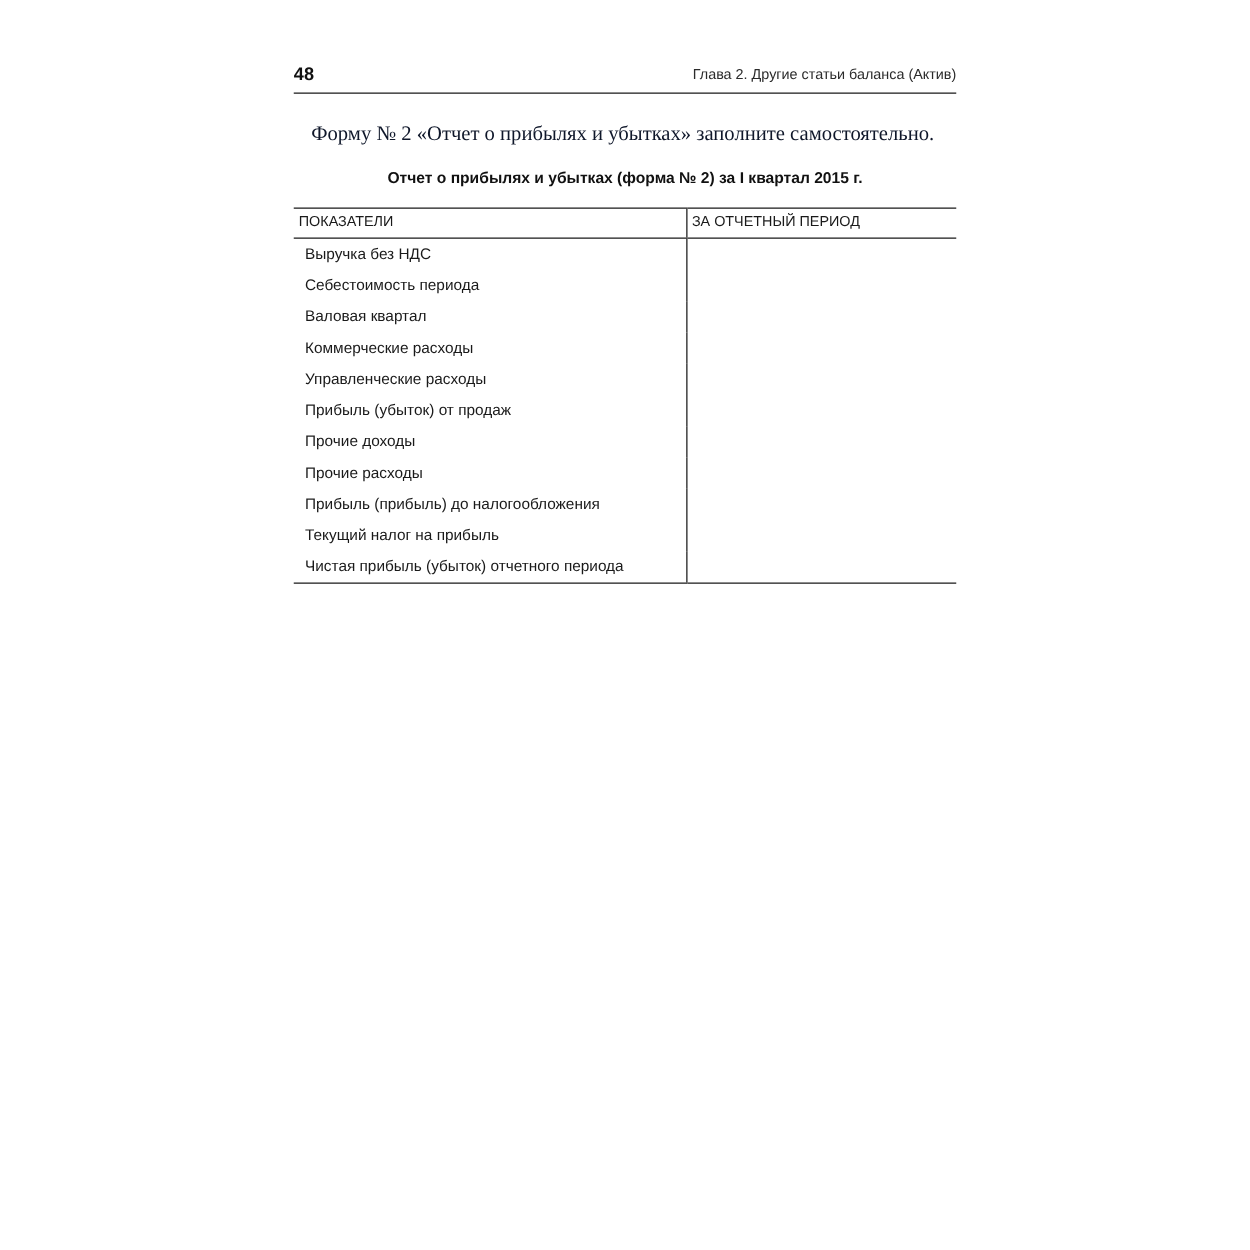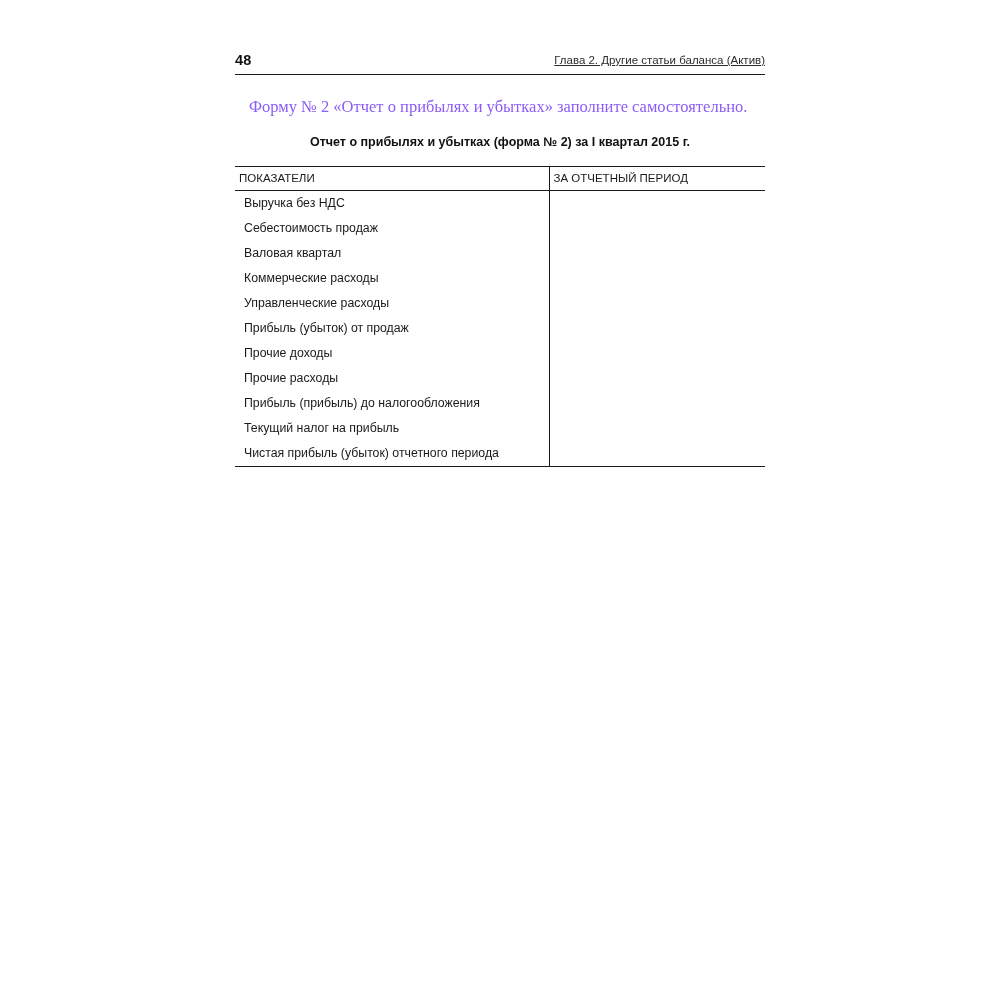--- a/index.html
+++ b/index.html
@@ -43,37 +43,36 @@
     letter-spacing: 0.2px;
   }
   .chapter-title {
     position: absolute;
     right: 0;
     top: 2px;
     font-family: "Liberation Sans", sans-serif;
     font-size: 11.5px;
     color: #2b2b2b;
     white-space: nowrap;
-    text-decoration: underline;
   }
   .head-rule {
     position: absolute;
     left: 0;
     right: 0;
     top: 22px;
     border-top: 1.2px solid #1a1a1a;
   }
 
   
   .para {
     margin-top: 22px;
     font-family: "Liberation Serif", serif;
     font-size: 16.5px;
     line-height: 1.35;
-    color: #8b5cf6;
+    color: #0f172a;
     text-indent: 14px;
     text-align: justify;
   }
 
   
   .table-caption {
     margin-top: 12px;
     text-align: center;
     font-family: "Liberation Sans", sans-serif;
     font-weight: bold;
@@ -146,21 +145,21 @@
           <th class="col-indicator">ПОКАЗАТЕЛИ</th>
           <th class="col-period">ЗА ОТЧЕТНЫЙ ПЕРИОД</th>
         </tr>
       </thead>
       <tbody>
         <tr>
           <td class="label">Выручка без НДС</td>
           <td class="value"></td>
         </tr>
         <tr>
-          <td class="label">Себестоимость продаж</td>
+          <td class="label">Себестоимость периода</td>
           <td class="value"></td>
         </tr>
         <tr>
           <td class="label">Валовая квартал</td>
           <td class="value"></td>
         </tr>
         <tr>
           <td class="label">Коммерческие расходы</td>
           <td class="value"></td>
         </tr>

